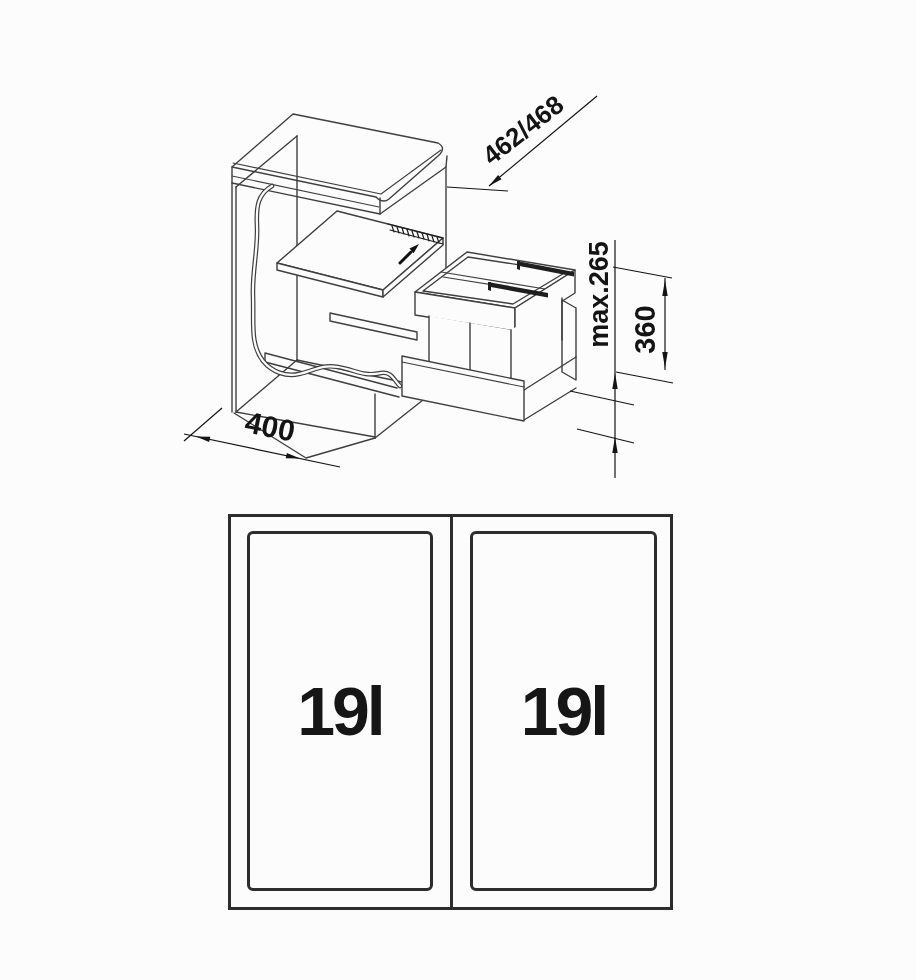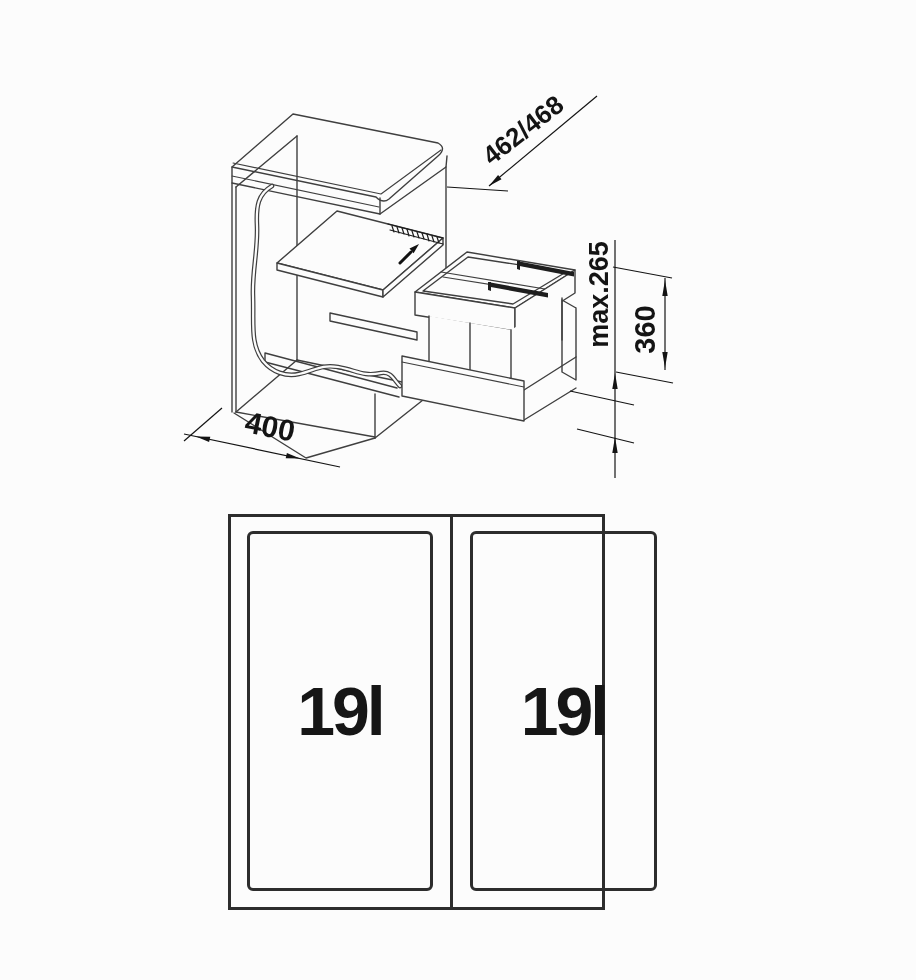--- a/index.html
+++ b/index.html
@@ -11,21 +11,21 @@
   .dim-label{
     position:absolute;color:#141414;font-weight:bold;text-align:center;
     white-space:nowrap;line-height:1;
   }
   .lbl-462{left:448px;top:117px;width:150px;font-size:26px;transform:rotate(-38deg);}
   .lbl-max265{left:524px;top:281px;width:150px;font-size:27px;transform:rotate(-90deg);}
   .lbl-360{left:585px;top:315px;width:120px;font-size:29px;transform:rotate(-90deg);}
   .lbl-400{left:210px;top:412px;width:120px;font-size:30px;transform:rotate(11.5deg);}
   
   .plan{
-    position:absolute;left:228px;top:514px;width:377px;height:396px;
+    position:absolute;left:228px;top:514px;width:445px;height:396px;
     border:3px solid #2d2d2d;box-sizing:border-box;background:#fcfcfc;
   }
   .plan-divider{
     position:absolute;left:219px;top:0;bottom:0;width:3px;background:#2d2d2d;
   }
   .bin-cell{
     position:absolute;top:14px;height:360px;width:186px;
     border:3px solid #2d2d2d;border-radius:6px;box-sizing:border-box;
     display:flex;align-items:center;justify-content:center;
   }

